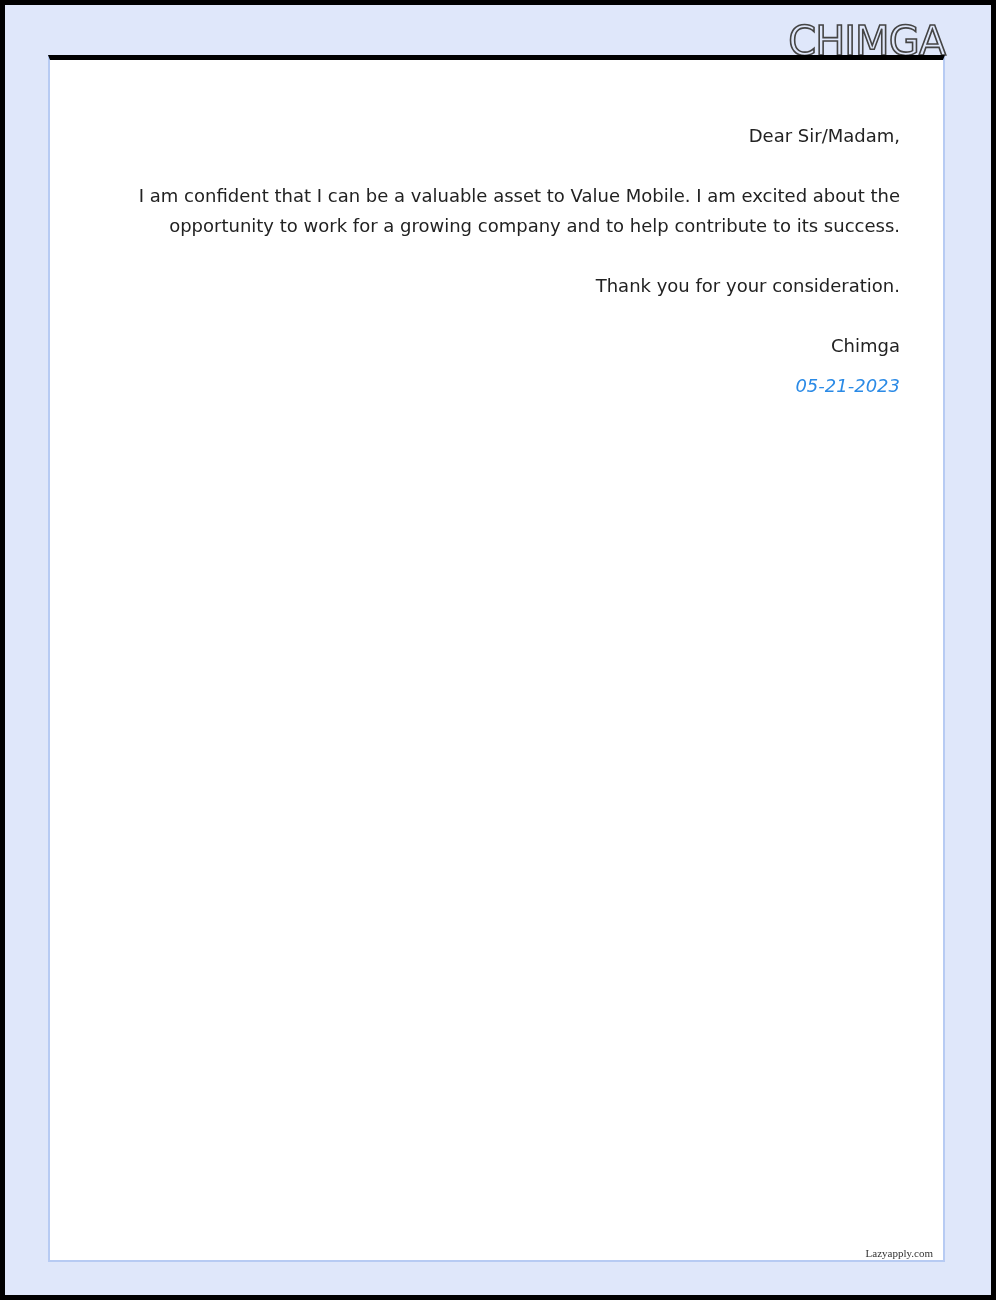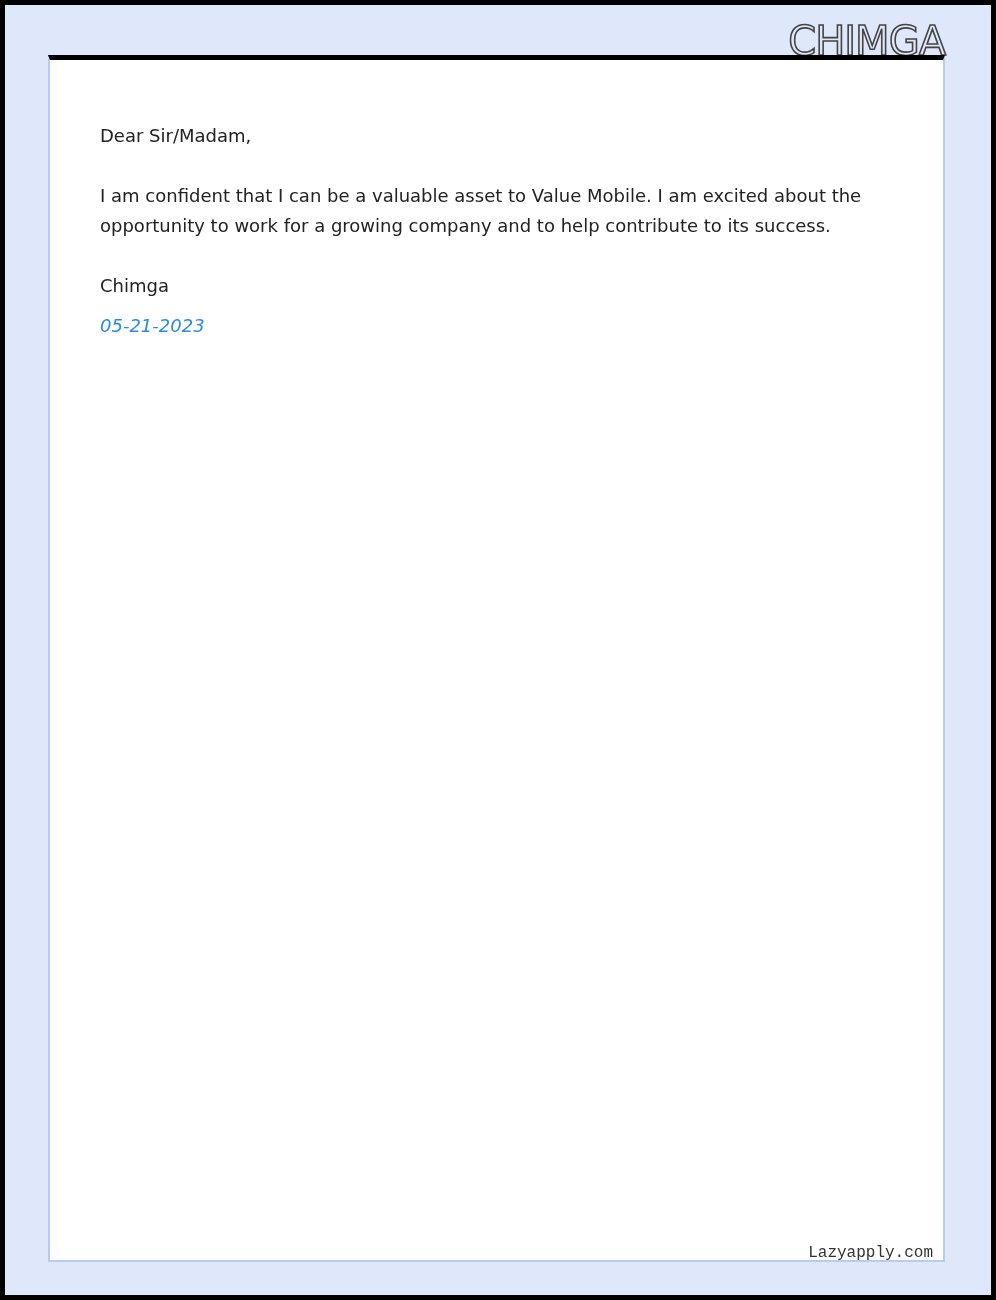--- a/index.html
+++ b/index.html
@@ -1,34 +1,35 @@
 <!DOCTYPE html>
 <html><head>
 <meta charset="utf-8">
 <style>
   html, body { margin:0; padding:0; }
   body { width:996px; height:1300px; background:#000; position:relative; overflow:hidden; }
-  .frame { position:absolute; left:5px; top:5px; width:986px; height:1290px; background:#dfe7fa; }
+  .frame { position:absolute; left:5px; top:5px; width:986px; height:1290px; background:#dfe7fa;text-align:right; }
   .logo { position:absolute; right:46px; top:12px; font-family:"DejaVu Sans", sans-serif; font-size:40px; letter-spacing:-1px;
           color:#dfe7fa; -webkit-text-stroke:1.6px #444; line-height:48px; }
   .page { position:absolute; left:43px; top:50px; width:897px; height:1207px; background:#fff;
           border-top:5px solid #000; border-left:2px solid #b7cbf3; border-right:2px solid #b7cbf3; border-bottom:2px solid #b7cbf3; box-sizing:border-box; }
   .letter { position:absolute; left:50px; top:38px; width:800px; font-family:"DejaVu Sans", sans-serif; font-size:18px; line-height:30px; color:#222;margin-top:23px; }
   .letter p { margin:0 0 30px 0; }
   .letter p.sig { margin-bottom:10px; }
   .date { color:#2a8ae6;font-style:italic; }
-  .footer { position:absolute; right:10px; bottom:-1px; font-family:Liberation Mono, monospace; font-size:16px; color:#333; line-height:16px; }
+  .footer { position:absolute; right:10px; bottom:-1px; font-family:Liberation Serif, serif; font-size:11px; color:#333; line-height:16px; }
 </style>
 </head>
 <body>
 
 <div class="frame">
   <div class="logo">CHIMGA</div>
   <div class="page">
     <div class="letter">
       <p>Dear Sir/Madam,</p>
       <p>I am confident that I can be a valuable asset to Value Mobile. I am excited about the opportunity to work for a growing company and to help contribute to its success.</p>
+      <p>Thank you for your consideration.</p>
       <p class="sig">Chimga</p>
       <p class="date">05-21-2023</p>
     </div>
     <div class="footer">Lazyapply.com</div>
   </div>
 </div>
 
 </body></html>

